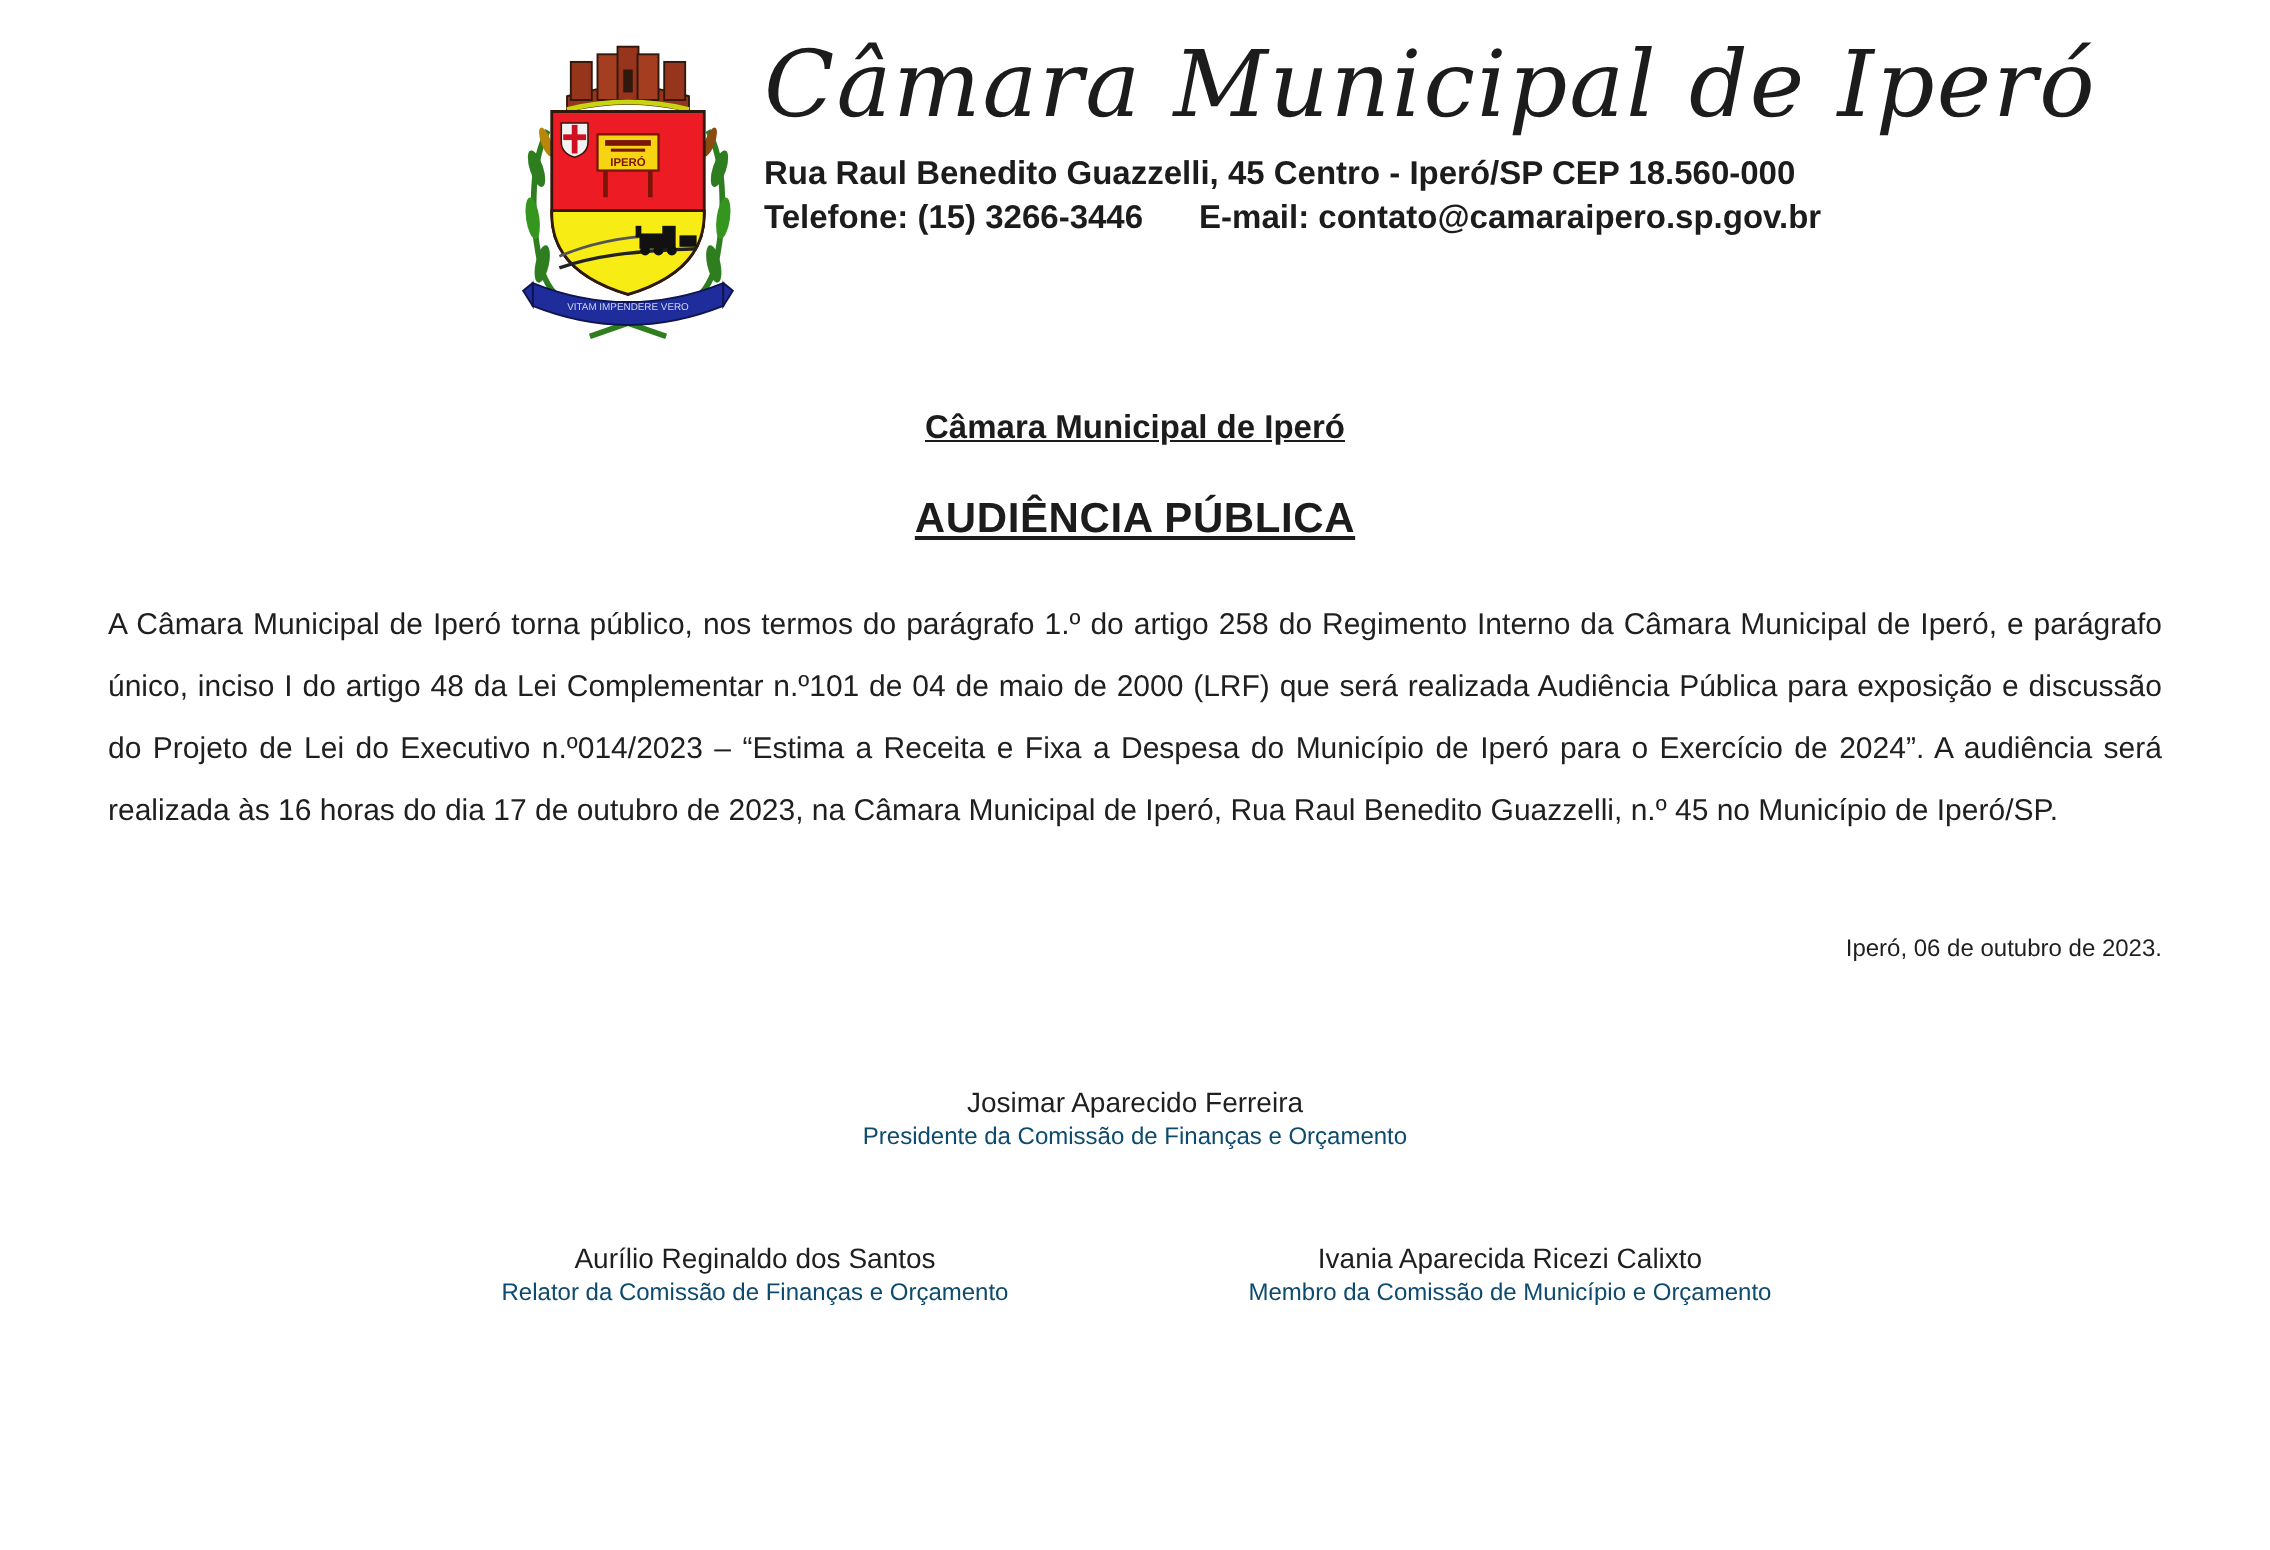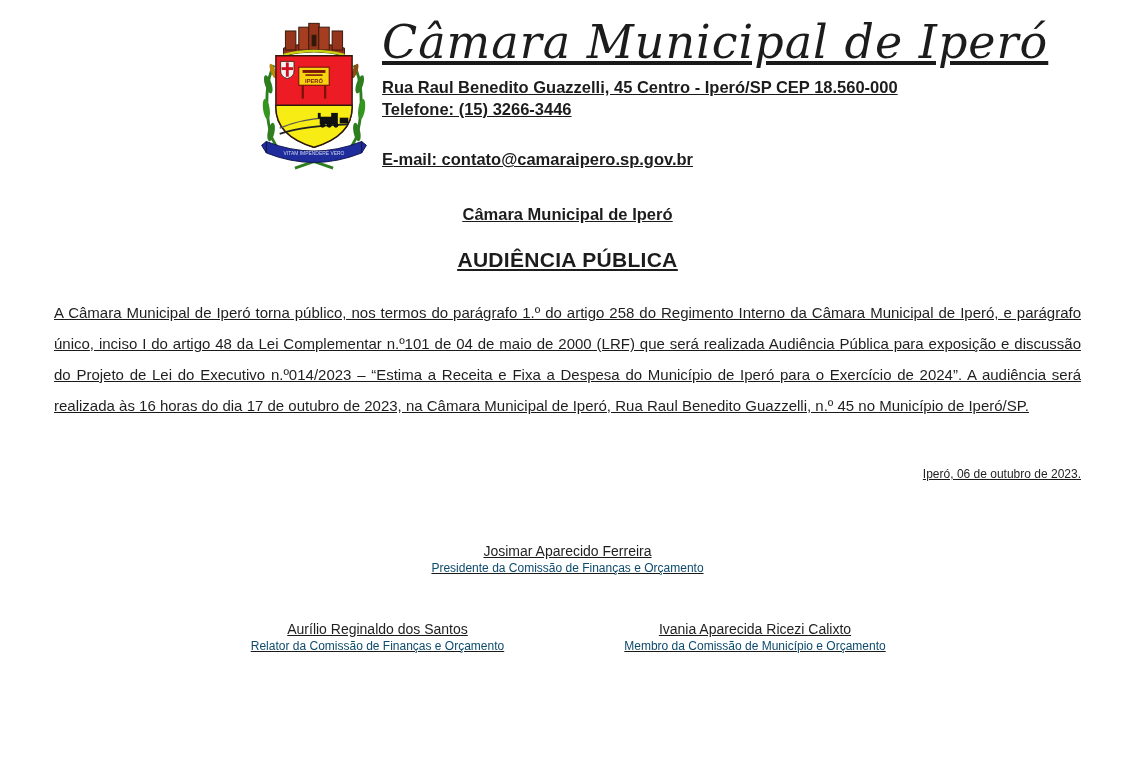--- a/index.html
+++ b/index.html
@@ -4,21 +4,20 @@
 <style>
   * { margin: 0; padding: 0; box-sizing: border-box; }
   html, body { background: #ffffff; }
   body { font-family: "Liberation Sans", sans-serif; color: #1a1a1a; }
   .page {
     width: 1135px;
     height: 775px;
     background: #ffffff;
     position: relative;
     overflow: hidden;
-    text-decoration: underline;
   }
   
   .letterhead {
     display: flex;
     justify-content: center;
     align-items: flex-start;
     padding-top: 10px;
     gap: 12px;
   }
   .crest { width: 112px; height: 162px; flex: 0 0 auto; }
@@ -34,21 +33,21 @@
     white-space: nowrap;
   }
   .head-lines { margin-top: 10px; }
   .head-line {
     font-weight: bold;
     font-size: 16.5px;
     line-height: 22px;
     color: #1c1c1c;
     white-space: nowrap;
   }
-  .phone-email { display: flex; gap: 28px; flex-direction: column; }
+  .phone-email { display: flex; gap: 28px; }
   .site-line {
     margin-top: 7px;
     text-align: center;
     font-weight: bold;
     font-size: 16.5px;
   }
   
   .doc { padding: 0 54px; }
   .doc-heading {
     text-align: center;

